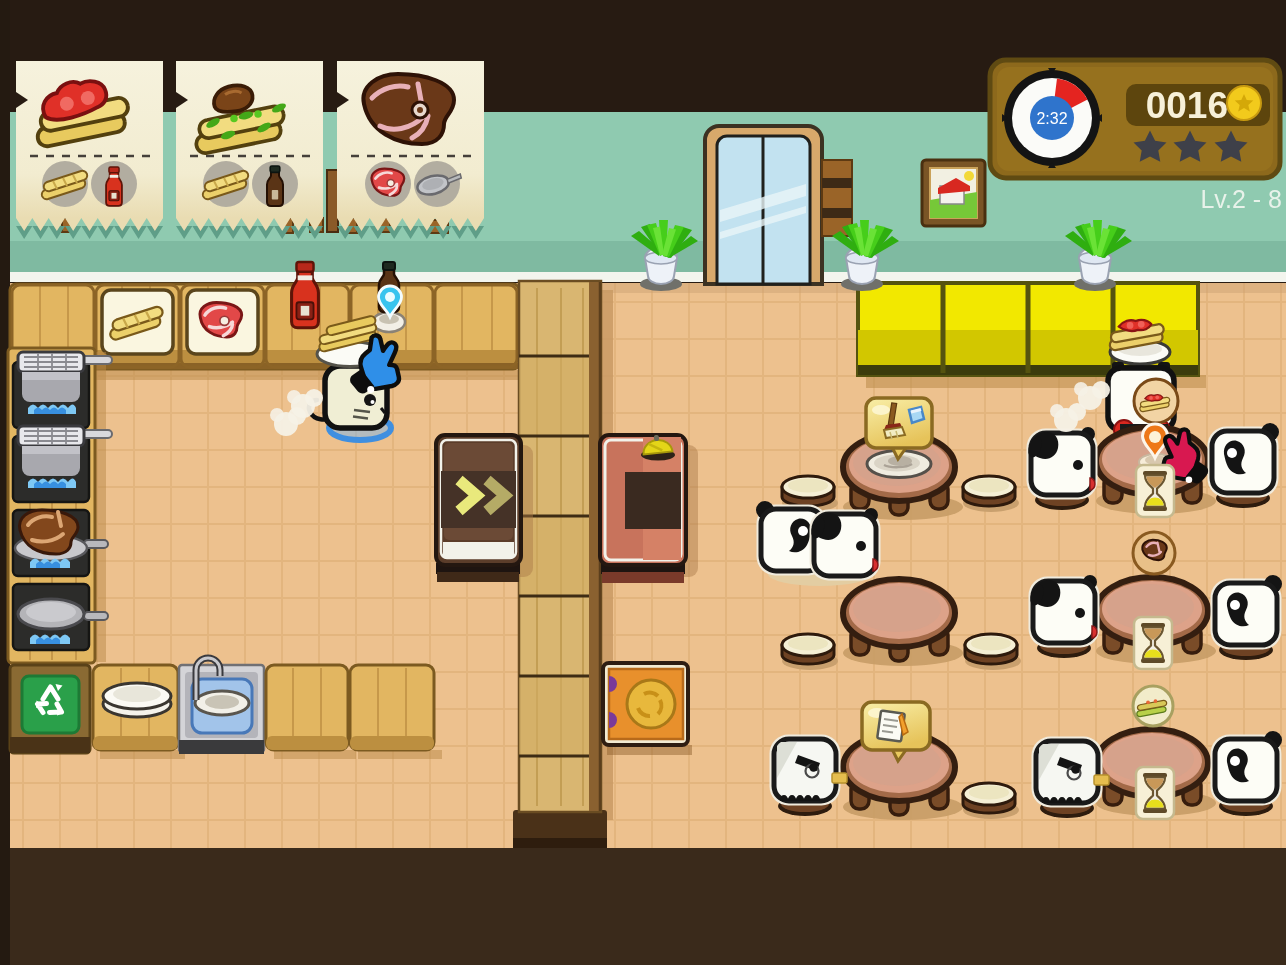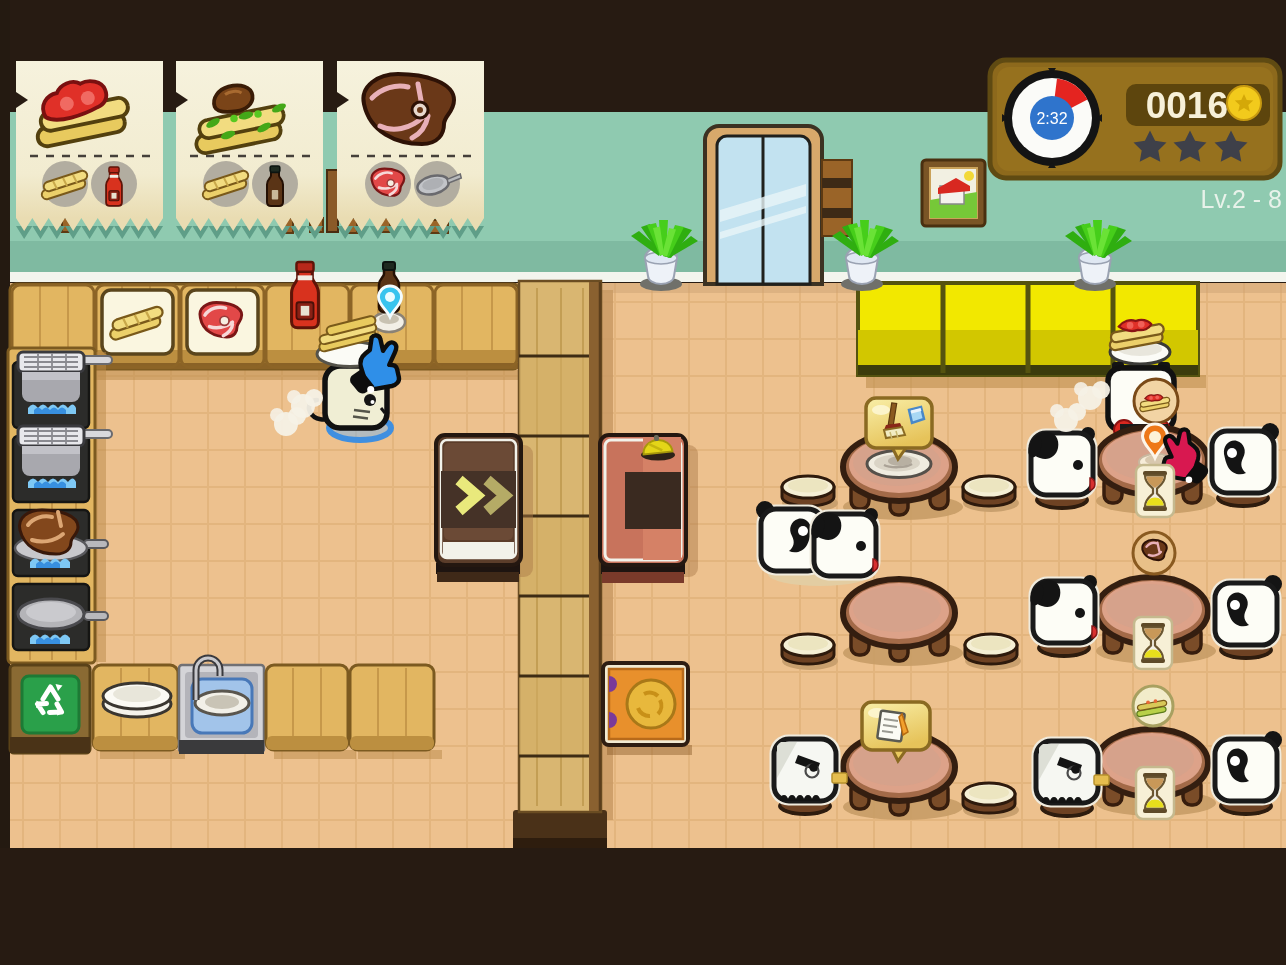--- a/index.html
+++ b/index.html
@@ -1,16 +1,16 @@
 <!DOCTYPE html>
 <html><head>
 <meta charset="utf-8">
 <style>
 html,body{margin:0;padding:0;background:#271b12;}
-#stage{position:relative;width:1286px;height:848px;overflow:hidden;font-family:"Liberation Sans",sans-serif;text-align:center;}
+#stage{position:relative;width:1286px;height:965px;overflow:hidden;font-family:"Liberation Sans",sans-serif;text-align:center;}
 </style>
 </head>
 <body>
 <div id="stage">
 <svg width="1286" height="965" viewBox="0 0 1286 965">
 <defs>
 <linearGradient id="gCard" x1="0" y1="0" x2="0" y2="1">
  <stop offset="0" stop-color="#f6f2dd"></stop>
           <stop offset="0.72" stop-color="#f2ecd0"></stop>
           <stop offset="1" stop-color="#e9dcb2"></stop>

